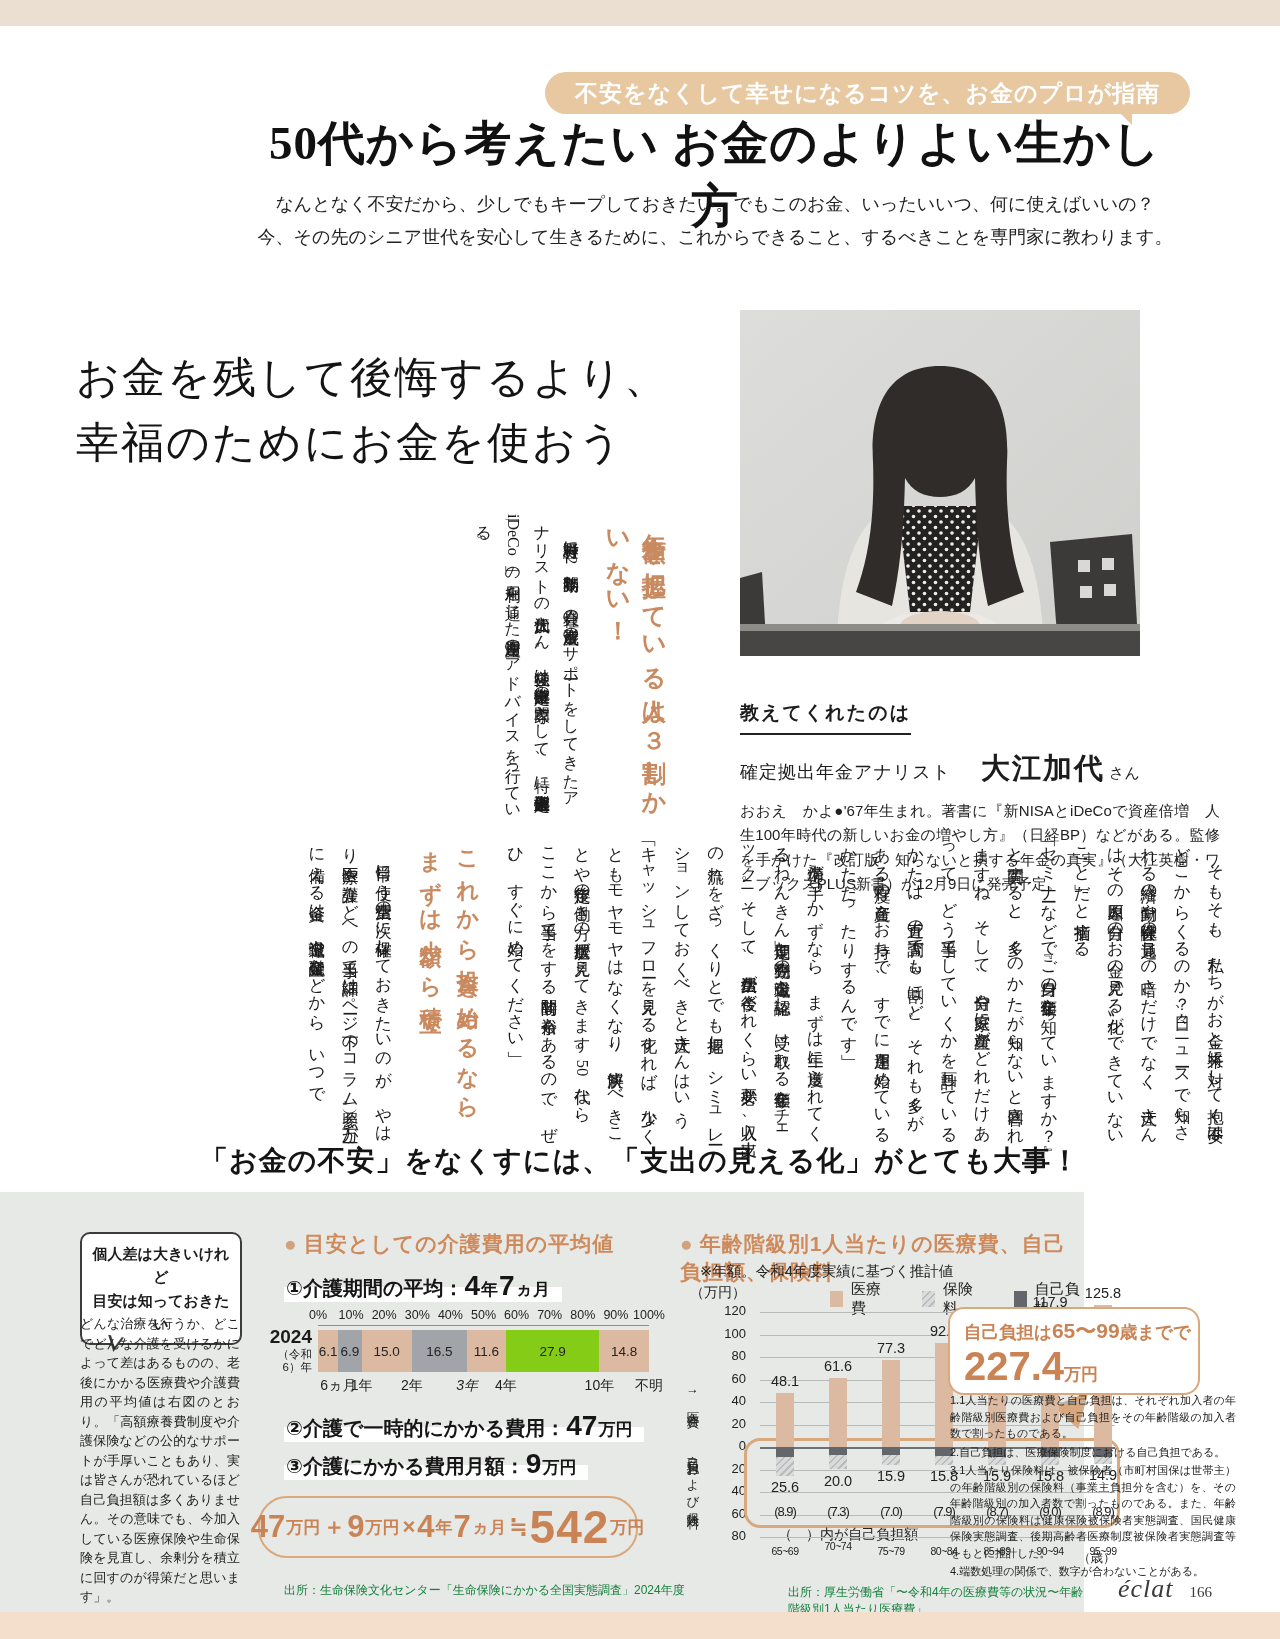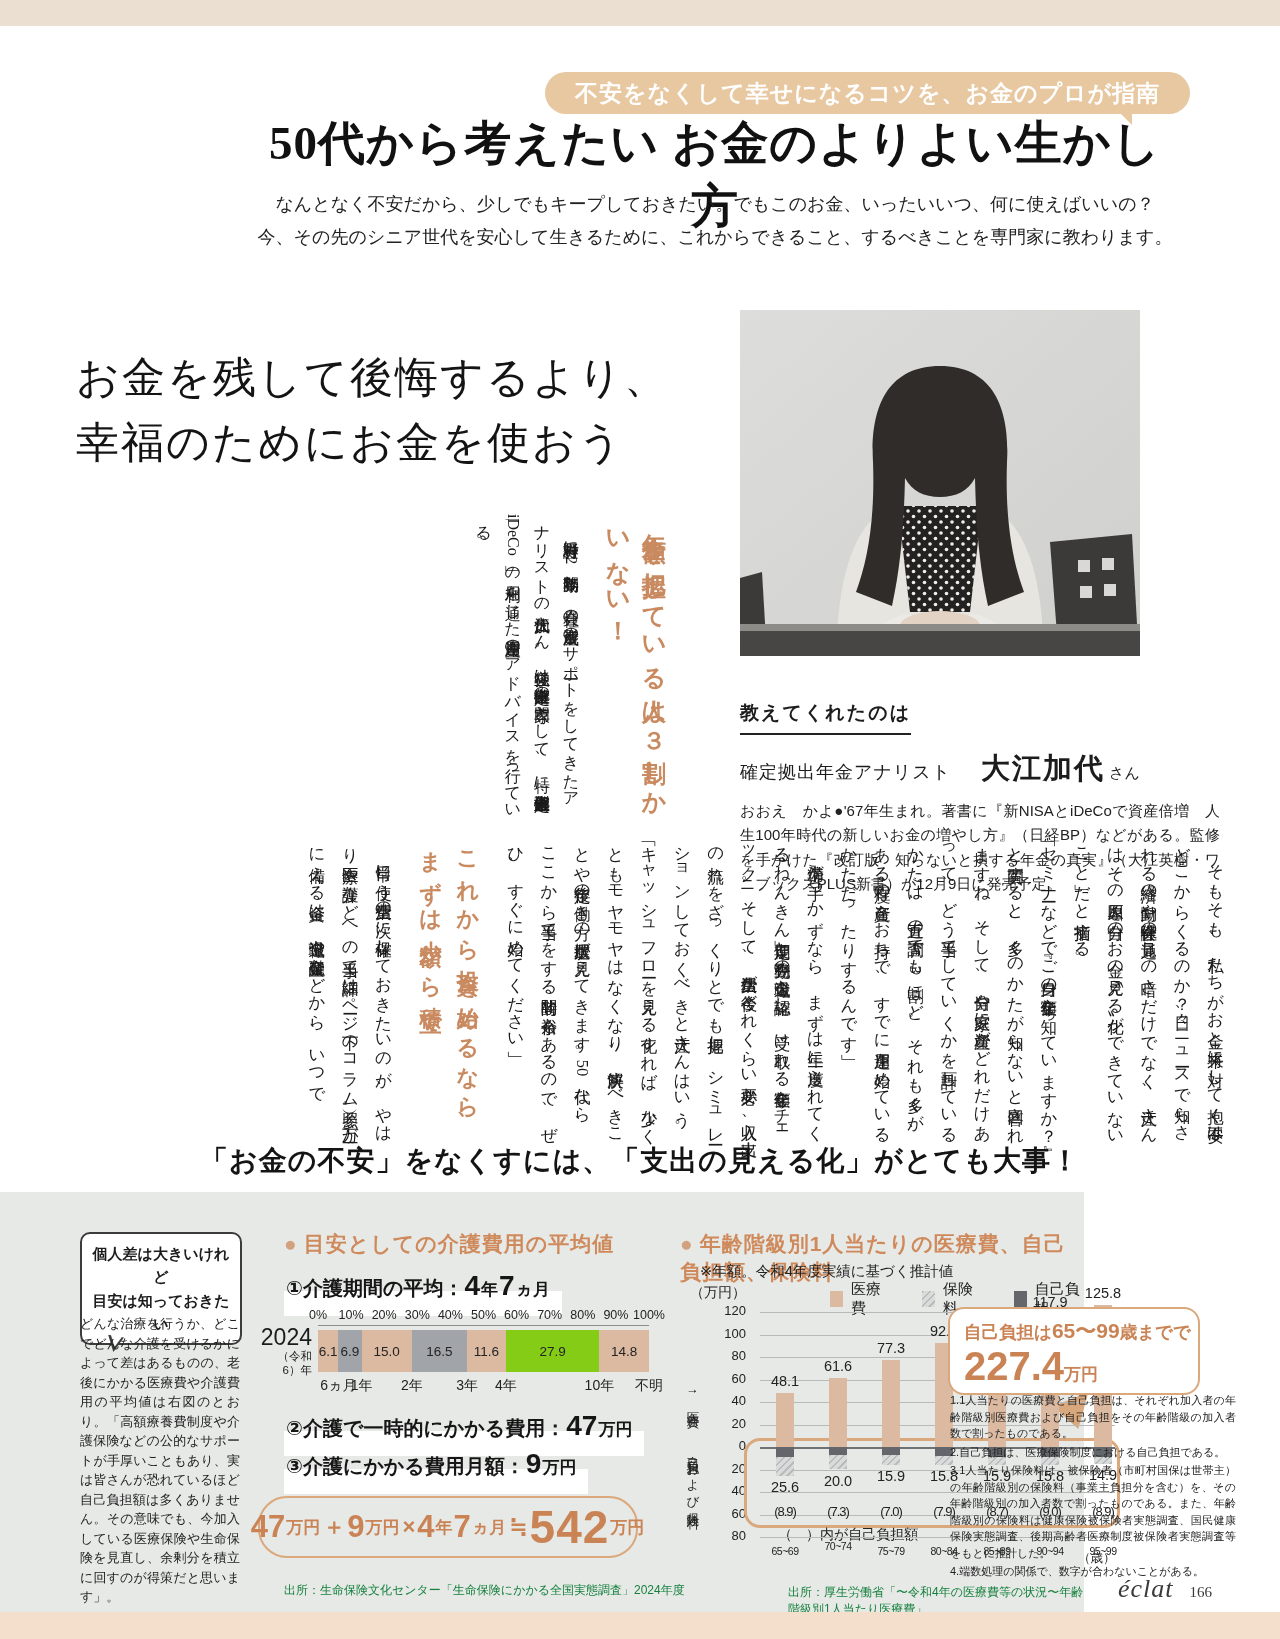--- a/index.html
+++ b/index.html
@@ -61,32 +61,32 @@
   .sidebar-par{position:absolute;left:80px;top:122px;width:160px;margin:0;font-size:13px;
          line-height:1.5;text-align:justify;color:#1d1d1d;}
 
   .sec-heading{position:absolute;font-size:21px;font-weight:bold;color:#cf8a5c;letter-spacing:1px;}
   .sec-heading .bullet{margin-right:6px;color:#d2a27e;}
   .sec-heading.care{left:284px;top:38px;}
   .sec-heading.med{left:680px;top:38px;}
   .med-note{position:absolute;left:700px;top:70px;font-size:14.5px;color:#222;}
 
   .care-item{position:absolute;color:#161616;}
-  .care-item .hl{background:linear-gradient(180deg,rgba(255,255,255,0) 0 30%,#fff 30% 100%);padding:1px 12px 18px 2px;}
+  .care-item .hl{background:linear-gradient(180deg,rgba(255,255,255,0) 0 30%,#fff 30% 100%);padding:1px 12px 4px 2px;}
   .item-label{font-size:20px;font-weight:bold;}
   .item-num{font-size:28px;font-weight:bold;padding:0 1px;}
   .item-unit{font-size:17px;font-weight:bold;}
   .care-item1{left:284px;top:78px;}
   .care-item2{left:284px;top:218px;}
   .care-item3{left:284px;top:256px;}
 
   .care-chart{position:absolute;left:262px;top:112px;width:395px;height:104px;}
   .care-rowlabel{position:absolute;left:0;top:25px;width:50px;height:44px;display:flex;flex-direction:column;
          justify-content:center;align-items:flex-end;text-align:right;}
-  .care-rowlabel .yr{font-size:23px;font-weight:normal;line-height:1.1;margin-left:40px;}
+  .care-rowlabel .yr{font-size:19px;font-weight:bold;line-height:1.1;margin-left:40px;}
   .care-rowlabel .era{font-size:11.5px;line-height:1.2;}
   .care-plot{position:absolute;left:56px;top:0;width:331px;}
   .care-axis{position:relative;height:21px;border-bottom:1px solid #8d908e;}
   .care-axis span{position:absolute;bottom:3px;transform:translateX(-50%);font-size:12.5px;color:#222;white-space:nowrap;}
   .care-bar{display:flex;width:100%;height:42px;margin-top:4px;}
   .care-bar .seg{display:flex;align-items:center;justify-content:center;font-size:13.5px;color:#242424;white-space:nowrap;overflow:visible;}
   .care-bounds{position:relative;height:20px;margin-top:5px;}
   .care-bounds span{position:absolute;top:0;transform:translateX(-50%);font-size:14px;color:#222;white-space:nowrap;}
 
   .eq-box{position:absolute;left:258px;top:304px;width:376px;height:58px;border:2.5px solid #dba87c;
@@ -264,21 +264,21 @@
             <div class="seg" style="width: 15.1822%; background: rgb(220, 185, 161);">15.0</div>
             <div class="seg" style="width: 16.7004%; background: rgb(161, 164, 168);">16.5</div>
             <div class="seg" style="width: 11.7409%; background: rgb(220, 185, 161);">11.6</div>
             <div class="seg" style="width: 28.2389%; background: #84cc16;">27.9</div>
             <div class="seg" style="width: 14.9798%; background: rgb(220, 185, 161);">14.8</div>
           </div>
         <div class="care-bounds" id="care-bounds">
             <span style="left: 6.17409%;">6ヵ月</span>
             <span style="left: 13.1579%;">1年</span>
             <span style="left: 28.3401%;">2年</span>
-            <span style="left: 45.0405%;">3年</span>
+            <span style="left: 45.0405%; font-style: italic;">3年</span>
             <span style="left: 56.7814%;">4年</span>
             <span style="left: 85.0202%;">10年</span>
             <span style="left: 100%;">不明</span>
           </div>
       </div>
     </div>
 
     <div class="care-item care-item2">
       <span class="hl">
         <span class="item-label">②介護で一時的にかかる費用：</span><span class="item-num">47</span><span class="item-unit">万円</span>

